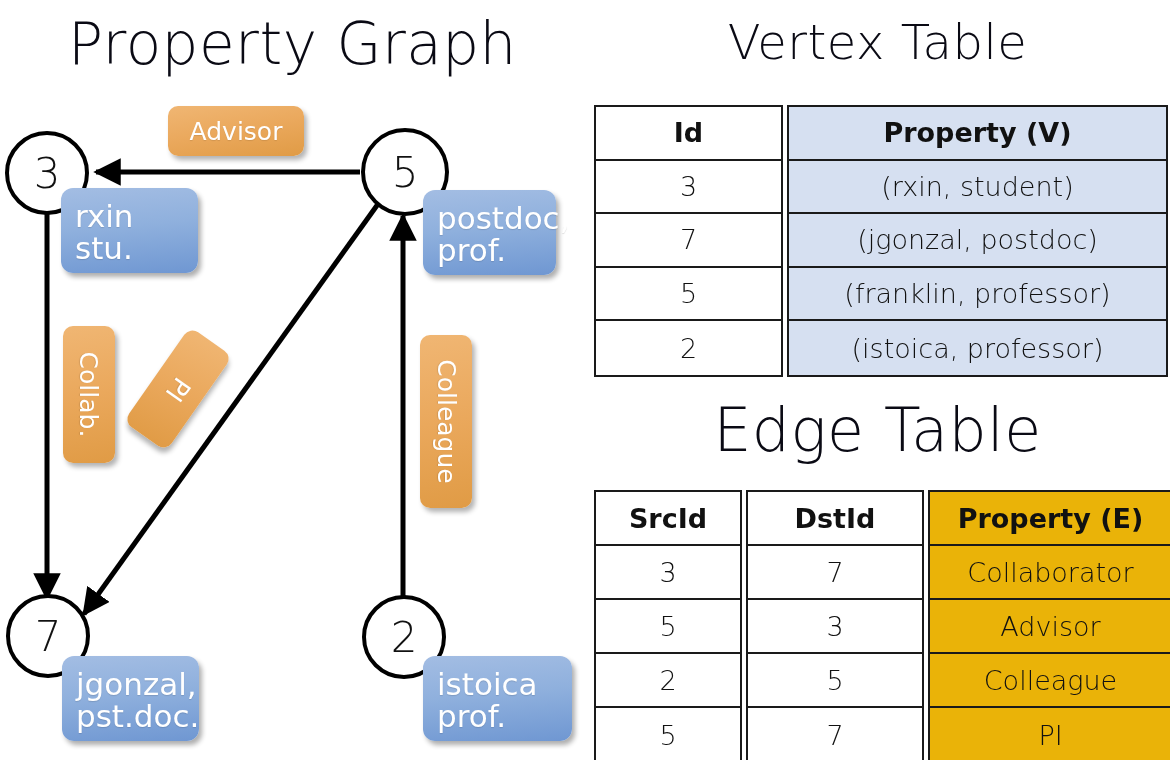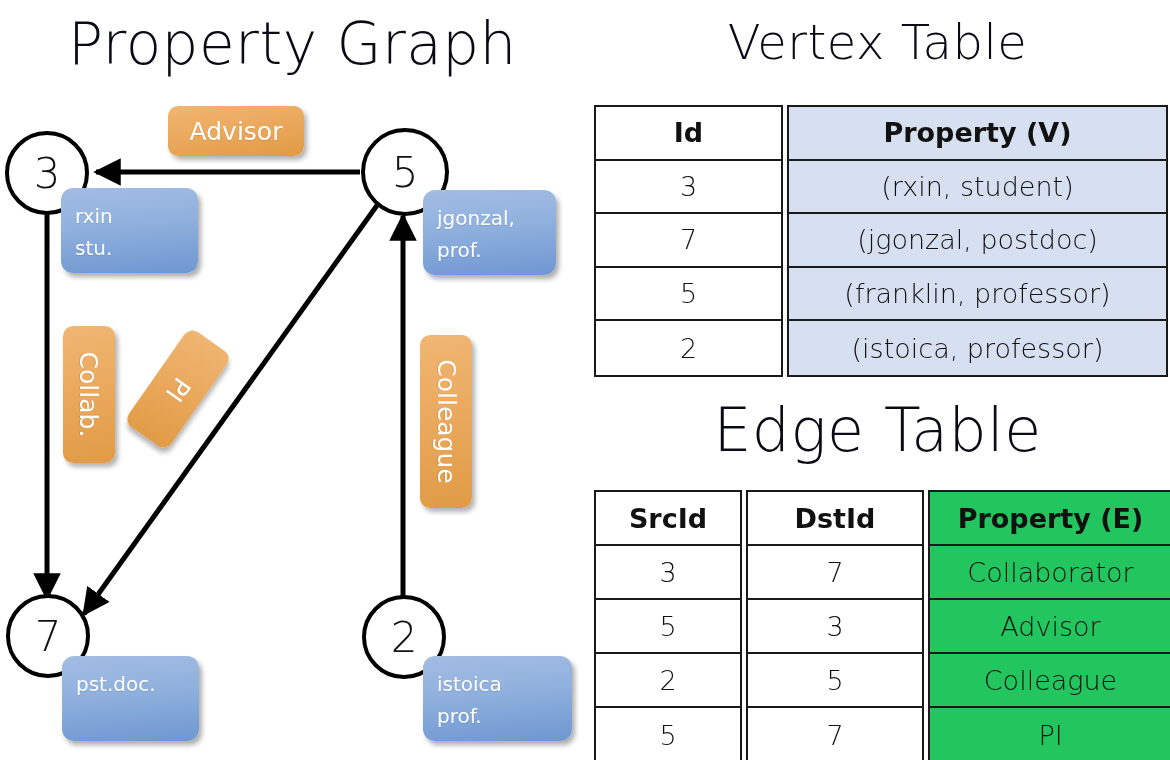--- a/index.html
+++ b/index.html
@@ -74,21 +74,21 @@
 
   
   .prop-box {
     position: absolute;
     border-radius: 12px;
     background: linear-gradient(175deg, #a3bde3 0%, #8fb0dd 45%, #6f97d2 100%);
     box-shadow: 3px 4px 5px rgba(0,0,0,0.32);
     color: #ffffff;
     font-family: "DejaVu Sans", sans-serif;
     font-weight: 400;
-    font-size: 20px;
+    font-size: 31px;
     line-height: 32px;
     padding: 12px 12px 12px 14px;
     box-sizing: border-box;
     z-index: 8;
     text-shadow: 0 1px 1px rgba(0,0,0,0.12);
   }
 
   
   .edge-label {
     position: absolute;
@@ -144,21 +144,21 @@
     color: #111;
     border-bottom: 2px solid #1a1a1a;
     white-space: nowrap;
   }
   .cell:last-child { border-bottom: none; }
   .cell.head {
     font-weight: 700;
     font-size: 27px;
   }
   .fill-blue { background: #d6e0f1; }
-  .fill-orange { background: #22c55e; }
+  .fill-orange { background: #eab308; }
 
   
   #vertex-table { left: 594px; top: 105px; }
   #vertex-table .col-id { width: 189px; }
   #vertex-table .col-prop { width: 381px; }
   #vertex-table .cell { height: 53.6px; }
 
   
   #edge-table { left: 594px; top: 490px; }
   #edge-table .col-src { width: 148px; }
@@ -204,25 +204,26 @@
     <div class="node" id="node-7" style="left:6px; top:594px; width:84px; height:84px;">7</div>
 
     <div class="node" id="node-2" style="left:362px; top:595px; width:84px; height:84px;">2</div>
 
     <div class="prop-box" id="prop-3" style="left:61px; top:188px; width:137px; height:85px;">
       <div>rxin</div>
       <div>stu.</div>
     </div>
 
     <div class="prop-box" id="prop-5" style="left:423px; top:190px; width:133px; height:85px;">
+      <div>postdoc,</div>
+      <div>prof.</div>
+    </div>
+
+    <div class="prop-box" id="prop-7" style="left:62px; top:656px; width:137px; height:85px;">
       <div>jgonzal,</div>
-      <div>prof.</div>
-    </div>
-
-    <div class="prop-box" id="prop-7" style="left:62px; top:656px; width:137px; height:85px;">
       <div>pst.doc.</div>
     </div>
 
     <div class="prop-box" id="prop-2" style="left:423px; top:656px; width:149px; height:85px;">
       <div>istoica</div>
       <div>prof.</div>
     </div>
 
     <div class="edge-label" id="label-advisor" style="left:168px; top:106px; width:136px; height:50px;">
       <span>Advisor</span>

